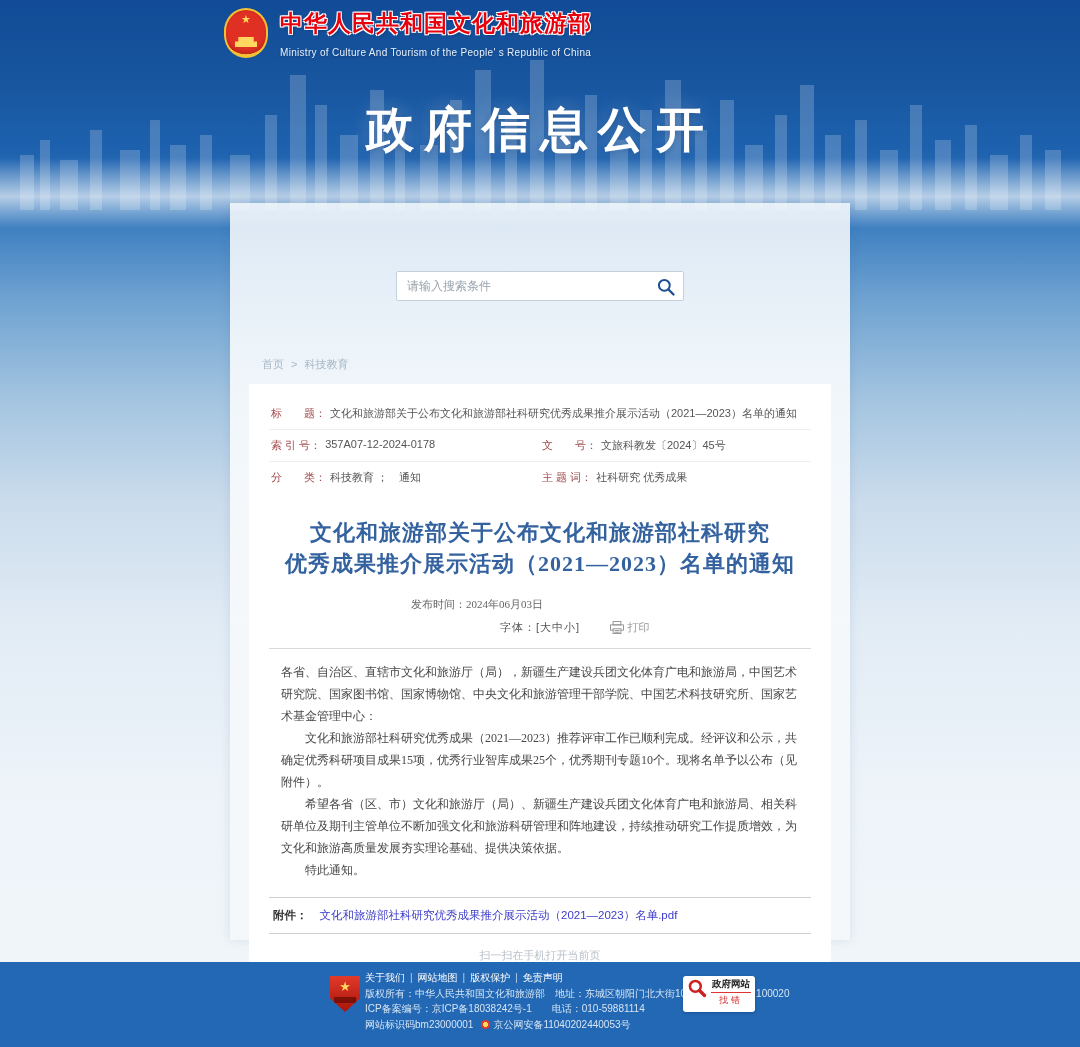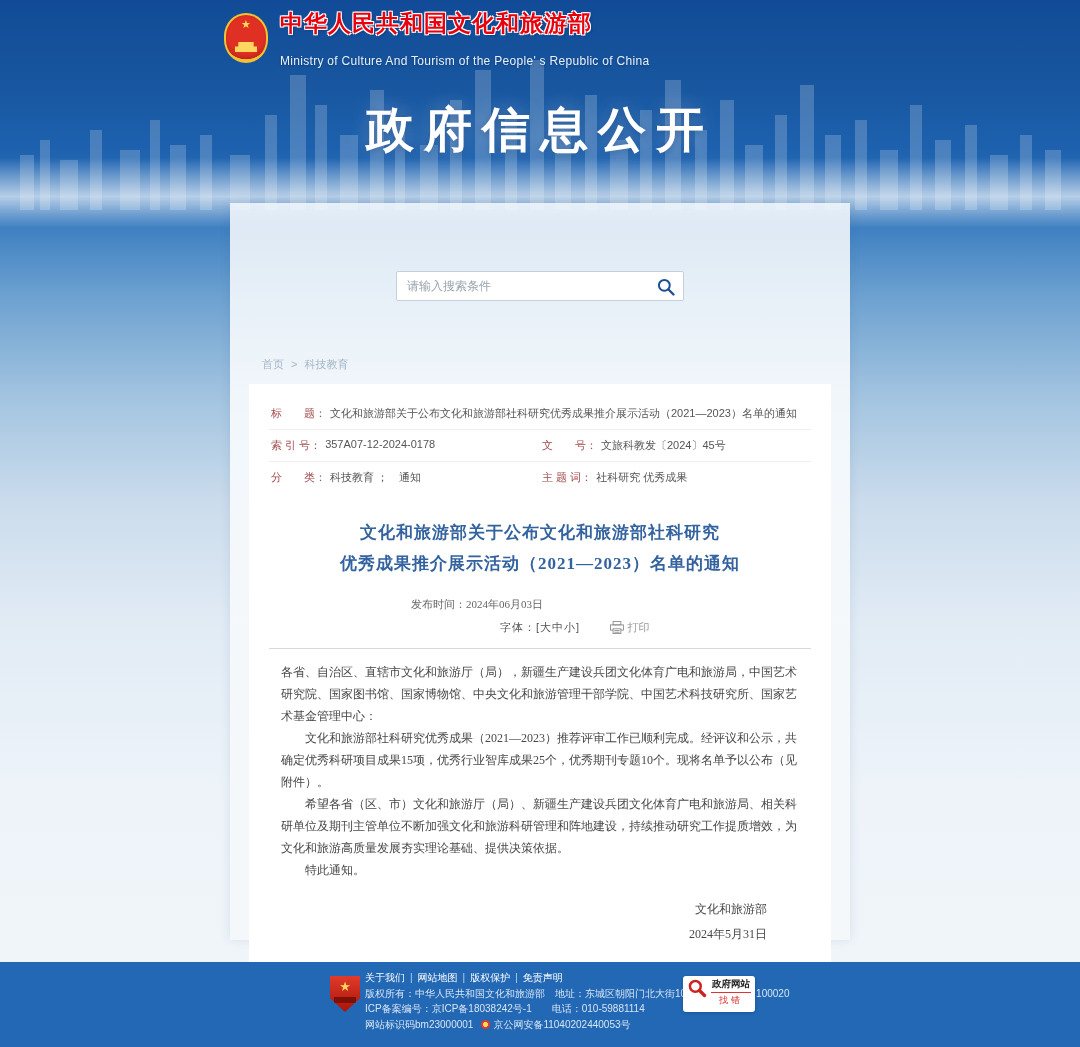--- a/index.html
+++ b/index.html
@@ -14,21 +14,21 @@
     background:linear-gradient(180deg,rgba(255,255,255,0) 0%,rgba(255,255,255,.65) 55%,rgba(255,255,255,0) 100%); }
   .site-logo { position:absolute; left:224px; top:8px; display:flex; align-items:center; cursor:pointer; }
   .emblem { width:44px; height:50px; border-radius:50%/46%; background:radial-gradient(circle at 50% 45%, #e03024 55%, #c4261c 72%, #f3c132 74%, #f3c132 100%);
     border:2px solid #f3c132; position:relative; flex:0 0 auto; }
   .emblem .star { position:absolute; top:4px; left:50%; transform:translateX(-50%); color:#ffd75e; font-size:11px; line-height:11px; }
   .emblem .gate { position:absolute; bottom:9px; left:50%; transform:translateX(-50%); width:22px; height:10px; background:#ffd75e;
     clip-path:polygon(0 100%,0 45%,15% 45%,15% 0,85% 0,85% 45%,100% 45%,100% 100%); }
   .logo-text { margin-left:12px; }
   .ministry-cn { font-size:23px; font-weight:bold; color:#e8000d; letter-spacing:1px;
     text-shadow:-1px -1px 0 #fff,1px -1px 0 #fff,-1px 1px 0 #fff,1px 1px 0 #fff,2px 2px 2px rgba(0,40,90,.35); }
-  .ministry-en { font-size:12px; color:#e8f1fa; margin-top:15px; letter-spacing:.3px; text-shadow:0 1px 2px rgba(0,40,90,.5); }
+  .ministry-en { font-size:10px; color:#e8f1fa; margin-top:8px; letter-spacing:.3px; text-shadow:0 1px 2px rgba(0,40,90,.5); }
   .hero-title { position:absolute; top:98px; width:100%; text-align:center; color:#ffffff;
     font-size:48px; font-weight:bold; letter-spacing:10px; text-shadow:0 2px 8px rgba(15,60,120,.55),0 0 18px rgba(255,255,255,.35); }
   
   .content-card { position:absolute; left:230px; top:203px; width:620px; height:737px;
     background:linear-gradient(180deg,rgba(241,246,251,.88) 0%,rgba(245,249,252,.96) 30%,#f5f8fb 100%);
     box-shadow:0 0 10px rgba(40,80,130,.12); }
   .search-row { padding-top:68px; display:flex; justify-content:center; }
   .search-box { position:relative; width:288px; height:30px; background:#fff; border:1px solid #c3d0de; border-radius:2px; }
   .search-box input { width:calc(100% - 36px); height:100%; border:none; outline:none; background:transparent;
     padding:0 0 0 10px; font-size:12px; color:#333; font-family:"Liberation Sans",sans-serif; }
@@ -38,21 +38,21 @@
   .breadcrumb span { margin-right:4px; }
   .crumb-link { cursor:pointer; }
   
   .doc-panel { margin:12px auto 0; width:582px; min-height:578px; background:#ffffff; padding:14px 20px 18px; }
   .meta-table { width:100%; }
   .meta-row { display:flex; border-bottom:1px solid #f1eded; }
   .meta-cell { flex:1; padding:8px 2px; font-size:11px; display:flex; }
   .meta-cell.full { flex:1 1 100%; }
   .meta-label { color:#a0494a; white-space:pre; flex:0 0 auto; }
   .meta-value { color:#555; margin-left:4px; }
-  .doc-title { margin-top:24px; text-align:center; color:#33629f; font-size:17px; font-weight:600;
+  .doc-title { margin-top:24px; text-align:center; color:#33629f; font-size:22px; font-weight:600;
     font-family:"Liberation Serif","DejaVu Serif",serif; line-height:31px; letter-spacing:1px; }
   .pub-row { margin:18px 0 0 142px; font-size:11px; color:#666; font-family:"Liberation Serif","DejaVu Serif",serif; }
   .tools-row { position:relative; margin-top:8px; height:20px; text-align:center; font-size:11px; color:#555; }
   .font-size-ctrl { cursor:pointer; letter-spacing:1px;margin-top:36px; }
   .print-ctrl { position:absolute; left:63%; top:0; display:inline-flex; align-items:center; color:#999; cursor:pointer; }
   .print-ctrl svg { margin-right:3px; }
   .tools-sep { border:none; border-top:1px solid #d9d9d9; margin-top:8px; }
   .doc-body { margin-top:12px; padding:0 4px; font-size:12px; color:#474747; line-height:22px;
     font-family:"Liberation Serif","DejaVu Serif",serif; }
   .doc-body .para { text-indent:2em;margin-left:8px; }
@@ -219,24 +219,20 @@
       </div>
       <hr class="tools-sep">
 
       <div class="doc-body">
           <p class="para">各省、自治区、直辖市文化和旅游厅（局），新疆生产建设兵团文化体育广电和旅游局，中国艺术研究院、国家图书馆、国家博物馆、中央文化和旅游管理干部学院、中国艺术科技研究所、国家艺术基金管理中心：</p>
           <p class="para">文化和旅游部社科研究优秀成果（2021—2023）推荐评审工作已顺利完成。经评议和公示，共确定优秀科研项目成果15项，优秀行业智库成果25个，优秀期刊专题10个。现将名单予以公布（见附件）。</p>
           <p class="para">希望各省（区、市）文化和旅游厅（局）、新疆生产建设兵团文化体育广电和旅游局、相关科研单位及期刊主管单位不断加强文化和旅游科研管理和阵地建设，持续推动研究工作提质增效，为文化和旅游高质量发展夯实理论基础、提供决策依据。</p>
           <p class="para">特此通知。</p>
         </div>
 
-      <div class="signature">
-        <div>文化和旅游部</div>
-        <div>2024年5月31日</div>
-      </div>
 
       <div class="attachment-row">
         <span class="att-label">附件：</span>
         <a class="att-link">文化和旅游部社科研究优秀成果推介展示活动（2021—2023）名单.pdf</a>
       </div>
 
       <div class="scan-tip">扫一扫在手机打开当前页</div>
     </div>
   </div>
 

